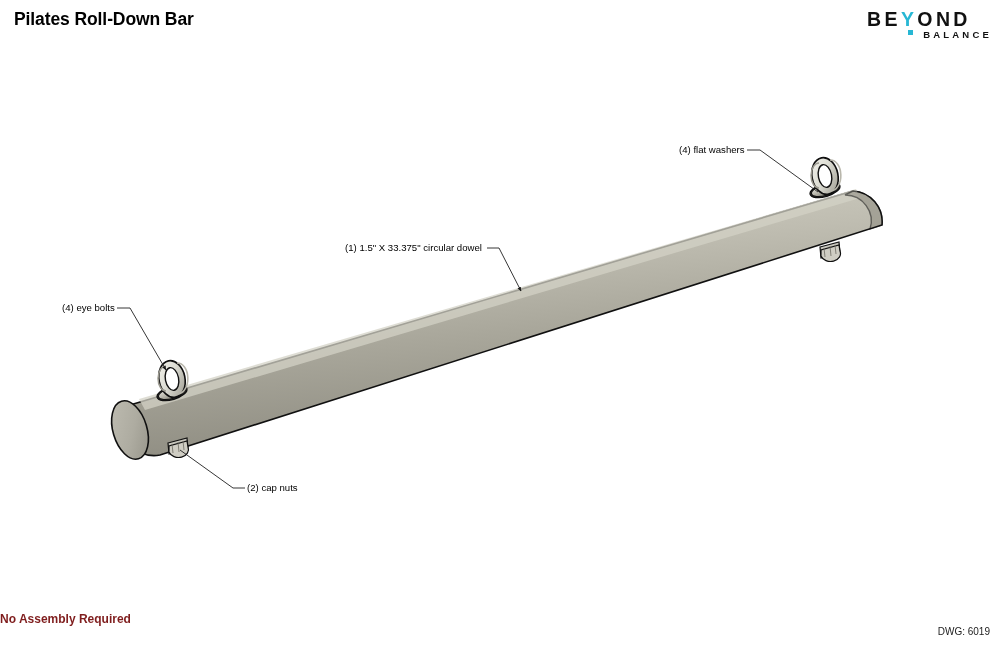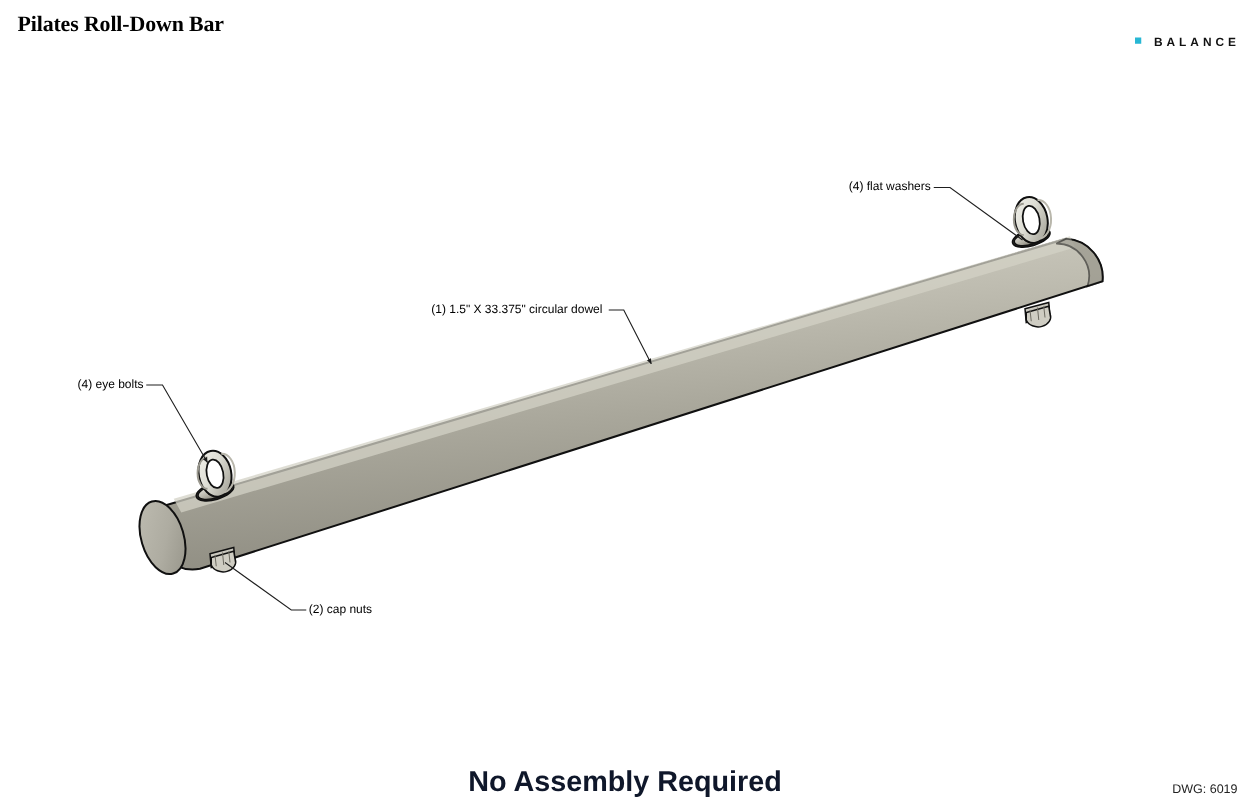--- a/index.html
+++ b/index.html
@@ -19,21 +19,20 @@
   
   #page-title {
     position: absolute;
     left: 14px;
     top: 9px;
     font-size: 17.5px;
     font-weight: bold;
     letter-spacing: -0.1px;
     color: #000000;
     white-space: nowrap;
-    font-family: Liberation Serif, serif;
   }
 
   #brand-logo {
     position: absolute;
     right: 8px;
     top: 8px;
     width: 125px;
     height: 36px;
   }
   #brand-logo .logo-word {
@@ -93,40 +92,40 @@
   #callout-washers { left: 679px; top: 144px; text-align: right; }
   #callout-eyebolts{ left: 62px;  top: 302px; }
   #callout-capnuts { left: 247px; top: 482px; }
 
   
   #footer-note {
     position: absolute;
     left: 0;
     right: 0;
     top: 612px;
-    text-align: center;
-    font-size: 23px;
-    font-weight: bold;
-    color: #0f172a;
+    font-size: 12px;
+    font-weight: bold;
+    color: #7f1d1d;
   }
   #dwg-number {
     position: absolute;
     right: 10px;
     top: 626px;
     font-size: 10px;
     color: #222222;
     white-space: nowrap;
   }
 </style>
 </head>
 <body>
 
 <div id="page-title">Pilates Roll-Down Bar</div>
 
 <div id="brand-logo">
+  <div class="logo-word"><span>BE</span><span class="logo-y">Y</span><span>OND</span></div>
   <div class="logo-dot"></div>
   <div class="logo-sub">BALANCE</div>
 </div>
 
 <svg id="drawing" viewBox="0 0 1000 647">
   <defs>
 
     <linearGradient id="barShade" x1="0" y1="0" x2="0.26" y2="1">
       <stop offset="0%" stop-color="#b9b7ab"></stop>
       <stop offset="16%" stop-color="#cbc9bd"></stop>

